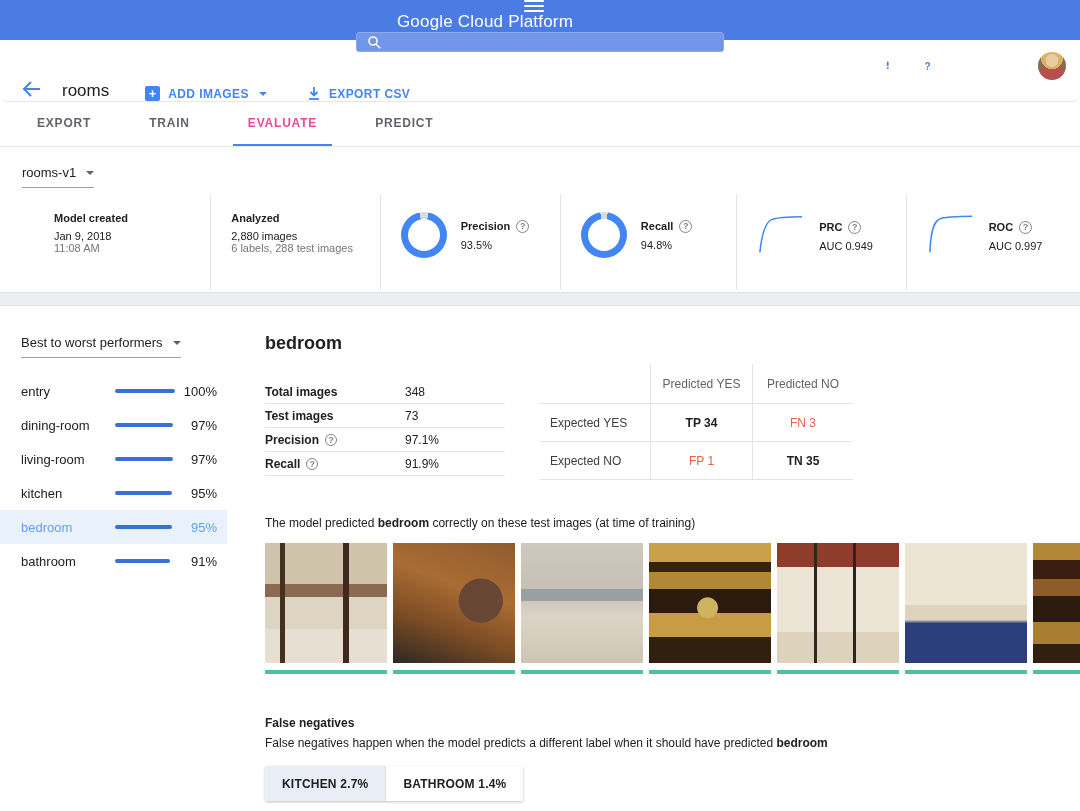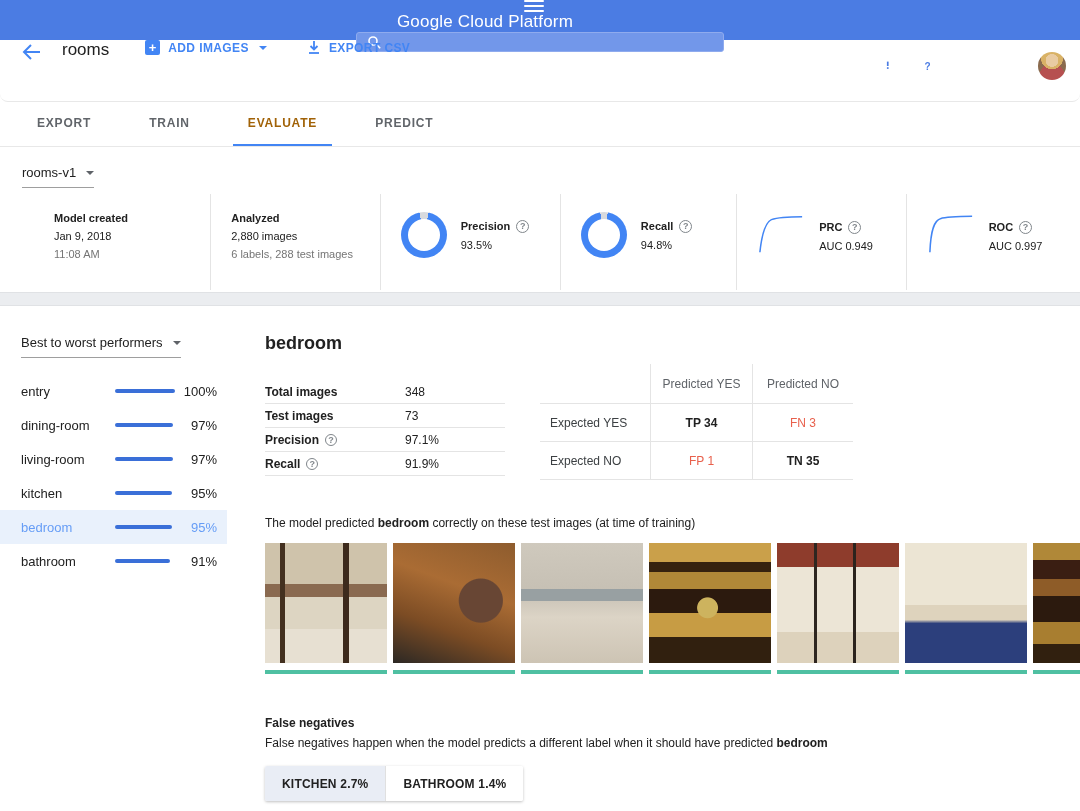--- a/index.html
+++ b/index.html
@@ -17,52 +17,52 @@
   .searchbox input { flex:1; border:none; outline:none; background:transparent; color:#fff; font-size:13px; }
   .appbar-right { margin-left:auto; display:flex; align-items:center; gap:22px; }
   .abicon { width:18px; height:18px; display:flex; align-items:center; justify-content:center; cursor:pointer; }
   .avatar { width:28px; height:28px; border-radius:50%; cursor:pointer;
             background: radial-gradient(circle at 50% 30%, #e9cba2 0 26%, transparent 27%),
                         radial-gradient(circle at 50% 22%, #d9b266 0 42%, transparent 43%),
                         radial-gradient(circle at 50% 85%, #b65050 0 45%, transparent 46%),
                         radial-gradient(circle at 50% 50%, #8a6a4e 0 100%); }
 
   
-  .toolbar { height:62px; display:flex; align-items:flex-start; padding:0 22px; border-bottom:1px solid #e8e8e8;border-radius:8px; }
+  .toolbar { height:62px; display:flex; align-items:flex-end; padding:0 22px; border-bottom:1px solid #e8e8e8;border-radius:8px; }
   .backbtn { width:24px; height:24px; margin-right:16px; cursor:pointer; display:flex; align-items:center; }
   .ds-title { font-size:17px; margin-right:36px; }
   .tb-btn { display:flex; align-items:center; gap:8px; color:#4285f4; font-size:12px; font-weight:bold;
             letter-spacing:.4px; margin-right:40px; cursor:pointer; }
   .addbox { width:15px; height:15px; background:#4285f4; border-radius:2px; color:#fff; display:flex;
             align-items:center; justify-content:center; }
   .addbox::before { content:"+"; font-size:13px; font-weight:bold; line-height:1; }
   .caret-blue { width:0; height:0; border-left:4px solid transparent; border-right:4px solid transparent;
                 border-top:4px solid #4285f4; margin-left:2px; }
   .caret-gray { width:0; height:0; border-left:4px solid transparent; border-right:4px solid transparent;
                 border-top:4px solid #5f6368; margin-left:10px; }
 
   
   .tabbar { height:45px; display:flex; align-items:stretch; padding:0 8px; border-bottom:1px solid #e8e8e8; }
   .tab { display:flex; align-items:center; padding:0 15px; font-size:12px; font-weight:bold; letter-spacing:.8px;
          color:#61656a; cursor:pointer; border-bottom:2px solid transparent; margin:0 14px; }
-  .tab.active { color:#a16207; border-bottom-color:#4285f4; }
+  .tab.active { color:#ec4899; border-bottom-color:#4285f4; }
 
   
   .version-row { padding:16px 0 0 22px; height:45px; }
   .version-select { display:inline-flex; align-items:center; font-size:13px; padding-bottom:7px;
                     border-bottom:1px solid #9e9e9e; min-width:70px; cursor:pointer; }
 
   
   .stats { display:flex; height:98px; padding-top:2px;padding-left:34px; }
   .stat-col { padding:18px 10px 0 20px; }
   .stat-col + .stat-col { border-left:1px solid #e4e4e4; }
   .w1{width:182px;} .w2{width:175px;} .w3{width:186px;} .w4{width:182px;} .w5{width:175px;} .w6{width:180px;}
   .stat-label { font-size:11px; font-weight:bold; color:#212121; display:flex; align-items:center; gap:6px; }
   .stat-value { font-size:11px; margin-top:6px; }
-  .stat-sub { font-size:11px; color:#757575; margin-top:6px; }
+  .stat-sub { font-size:11px; color:#757575; }
   .stat-flex { display:flex; align-items:center; gap:14px; }
   .donut { width:46px; height:46px; border-radius:50%; position:relative; flex:0 0 46px; }
   .donut::after { content:""; position:absolute; inset:7px; background:#fff; border-radius:50%; }
   .help { width:13px; height:13px; border:1px solid #80868b; border-radius:50%; display:inline-flex;
           align-items:center; justify-content:center; flex:0 0 13px; }
   .help::before { content:"?"; font-size:9px; color:#80868b; }
   .spark { flex:0 0 48px; }
 
   .band { height:14px; background:#ebedf0; border-top:1px solid #e0e2e5; border-bottom:1px solid #e0e2e5; margin-top:2px; }
 

